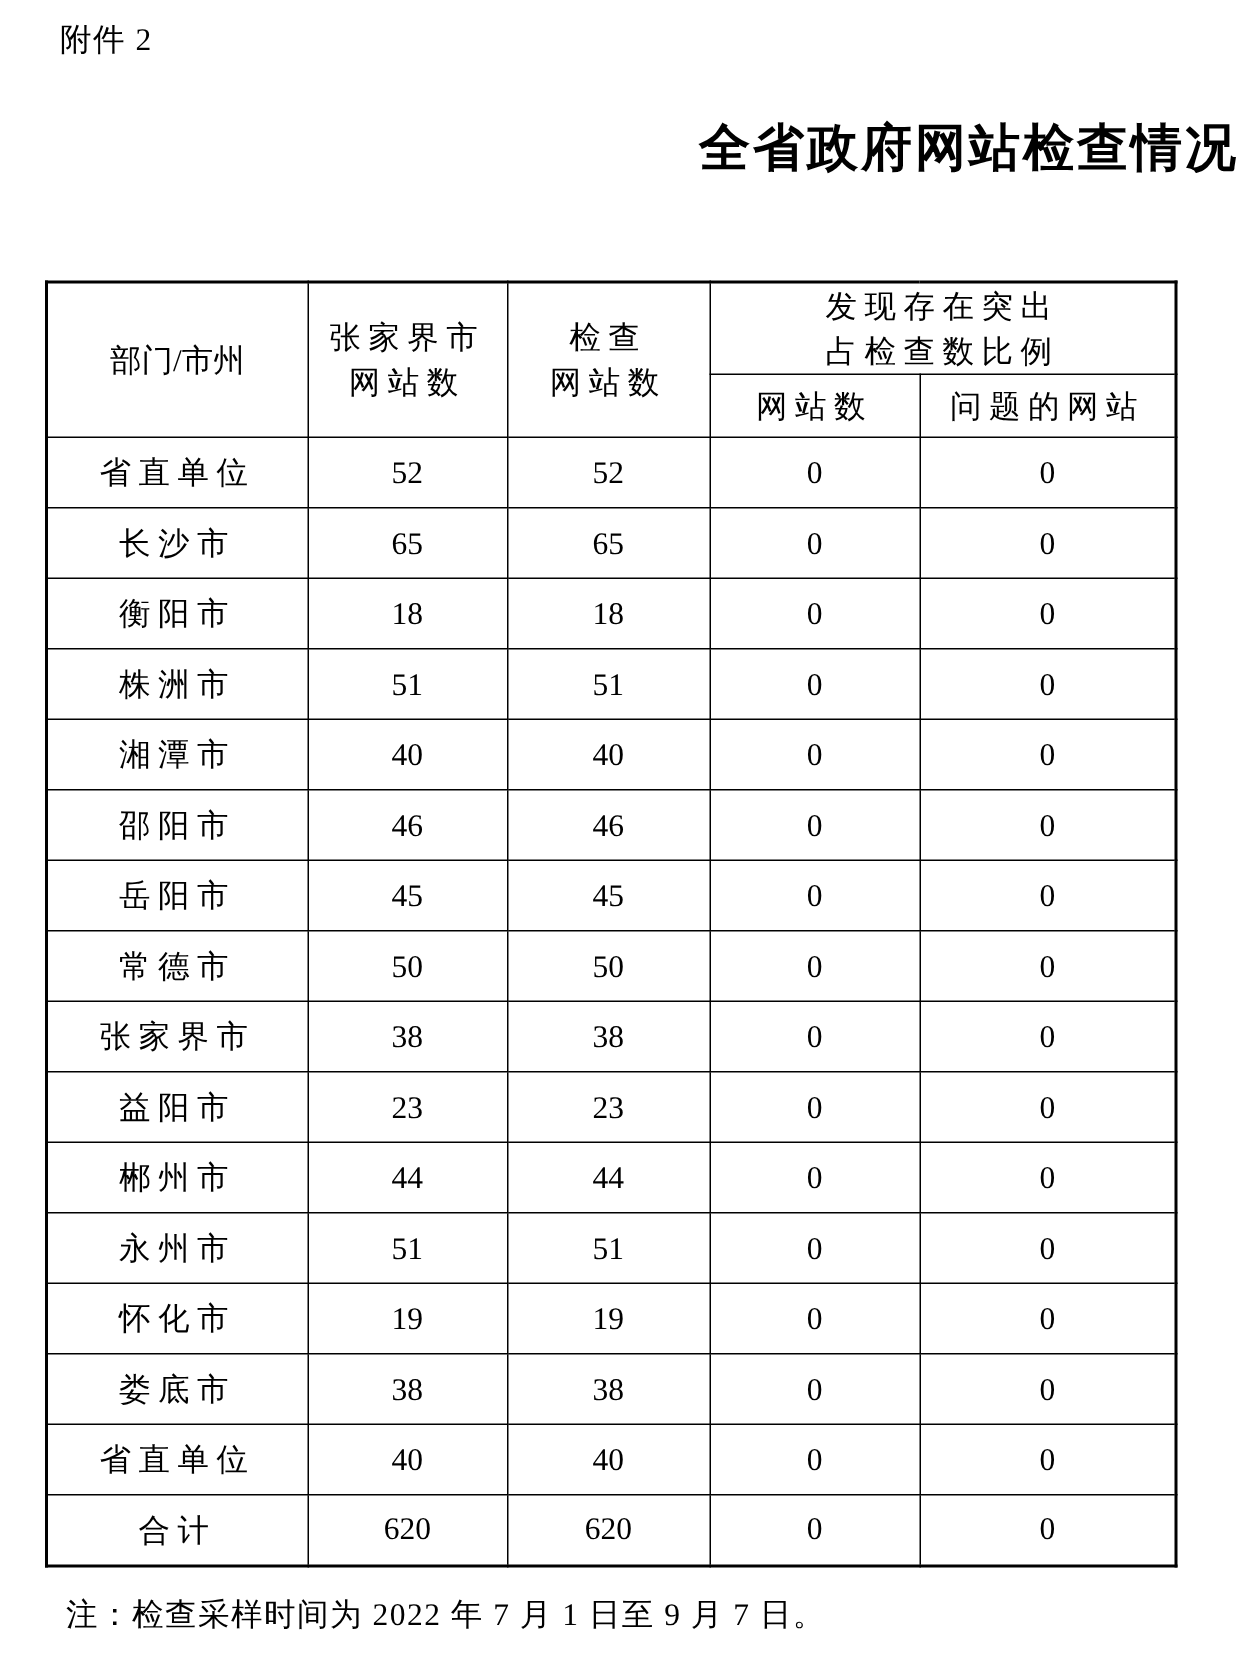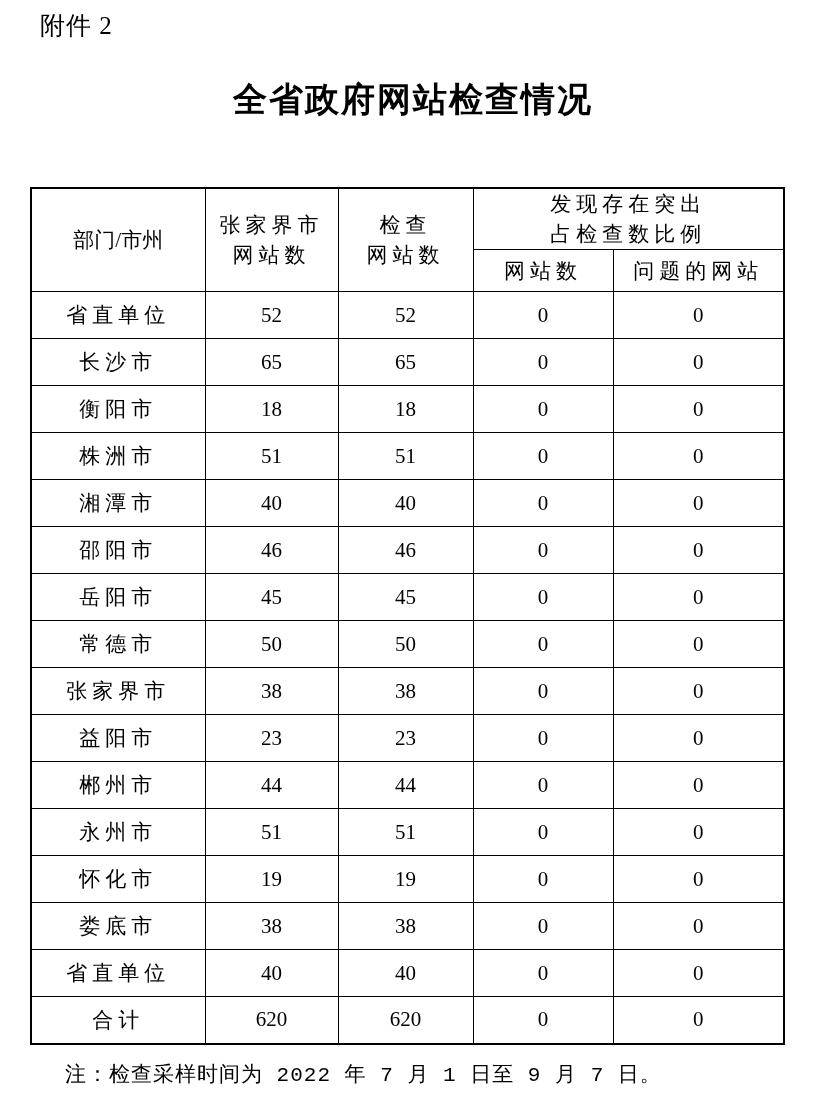--- a/index.html
+++ b/index.html
@@ -9,30 +9,30 @@
   body {
     width: 826px;
     height: 1103px;
     margin: 0 auto;
     color: #000000;
     font-family: "Liberation Serif", "DejaVu Serif", serif;
     overflow: hidden;
   }
   .attachment-label {
     margin: 10px 0 1px 40px;
-    font-size: 25px;
+    font-size: 21px;
     line-height: 32px;
     letter-spacing: 1px;
   }
   .doc-title {
     margin-top: 36px;
     font-size: 34px;
     line-height: 44px;
     font-weight: bold;
-    text-align: center;
+    text-align: right;
     letter-spacing: 2px;
   }
   table.inspection-table {
     margin: 65px 0 0 30px;
     width: 753px;
     table-layout: fixed;
     border-collapse: collapse;
     border: 2px solid #000000;
   }
   .inspection-table th,
@@ -48,25 +48,24 @@
   .inspection-table thead tr.h2 { height: 42px; }
   .inspection-table tbody tr { height: 47px; }
   .spaced { letter-spacing: 5px; }
   .hdr-line { line-height: 30px; letter-spacing: 5px; }
   .num-cell {
     font-size: 23px;
     font-family: "Liberation Serif", "DejaVu Serif", serif;
   }
   .dept-cell { letter-spacing: 5px; font-size: 21px; font-family: Liberation Mono, monospace; }
   .note-line {
-    margin: 16px 0 0 65px;
+    margin: 16px 0 0 44px;
     font-size: 21px;
     line-height: 30px;
     letter-spacing: 1px;
-    font-family: Liberation Mono, monospace;
   }
 </style>
 </head>
 <body>
 
 <div class="attachment-label">附件 2</div>
 
 <h1 class="doc-title">全省政府网站检查情况</h1>
 
 <table class="inspection-table">

